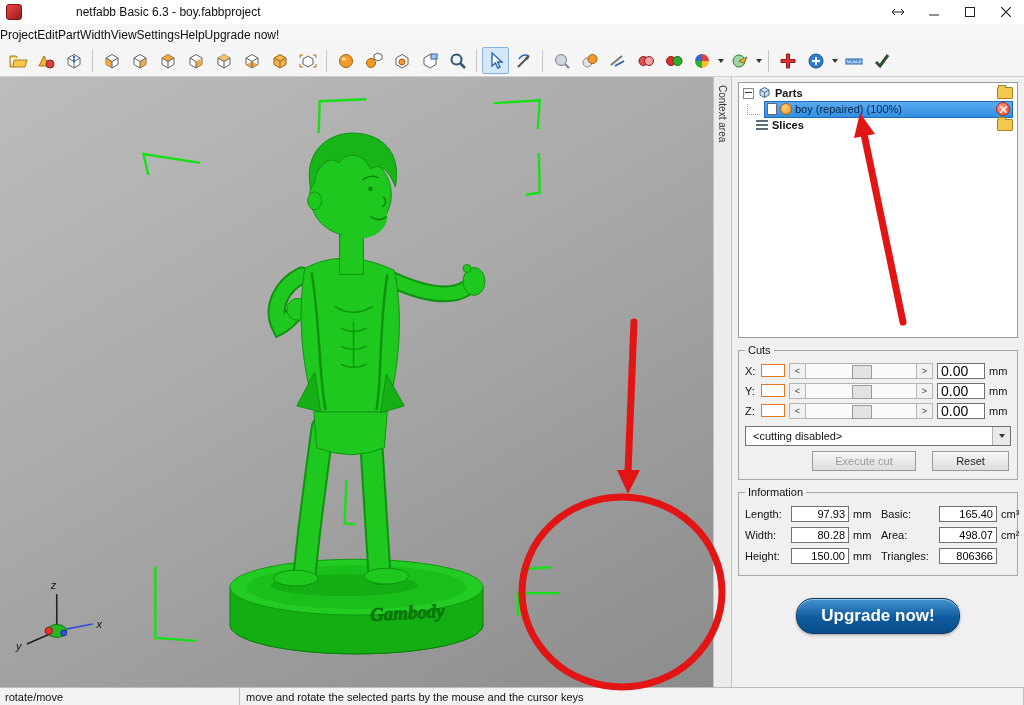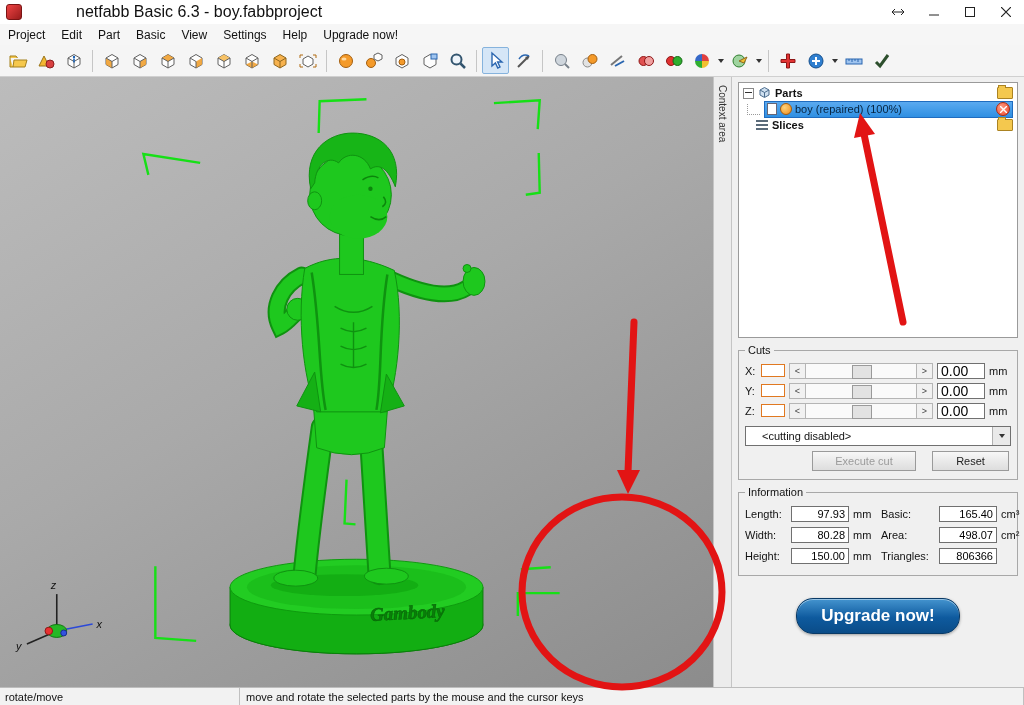--- a/index.html
+++ b/index.html
@@ -2,27 +2,27 @@
 <html><head>
 <meta charset="utf-8">
 <style>
   html,body{margin:0;padding:0;background:#888;}
   .window{width:1024px;height:705px;position:relative;overflow:hidden;display:flex;flex-direction:column;
           font-family:"Liberation Sans",sans-serif;background:#f0f0f0;color:#111;}
   
   .titlebar{height:24px;background:#fff;display:flex;align-items:center;flex:0 0 auto;}
   .app-icon{width:14px;height:14px;margin:0 6px 0 6px;border-radius:3px;
             background:linear-gradient(135deg,#ef4444,#991b1b);border:1px solid #7a1414;}
-  .title-text{font-size:16px;padding-left:48px;}
+  .title-text{font-size:12px;padding-left:48px;}
   .win-controls{margin-left:auto;display:flex;height:100%;}
   .win-btn{width:36px;height:100%;display:flex;align-items:center;justify-content:center;}
   .win-btn svg{display:block;}
   
   .menubar{height:21px;background:#f6f6f6;display:flex;align-items:center;font-size:12px;flex:0 0 auto;}
-  .menu-item{padding:2px 8px;white-space:nowrap;}
+  .menu-item{padding:2px 0;white-space:nowrap;}
   
   .toolbar{height:31px;background:#f5f5f5;border-bottom:1px solid #d0d0d0;display:flex;align-items:center;
            padding:0 4px;gap:1px;flex:0 0 auto;}
   .tbtn{width:25px;height:25px;display:flex;align-items:center;justify-content:center;border:1px solid transparent;border-radius:2px;}
   .tbtn.active{background:#d5e6f7;border-color:#86b3dd;}
   .tsep{width:1px;height:22px;background:#c6c6c6;margin:0 4px;}
   .tcaret{width:9px;height:25px;display:flex;align-items:center;justify-content:center;}
   .caret-shape{width:0;height:0;border-left:3.5px solid transparent;border-right:3.5px solid transparent;border-top:4px solid #333;}
   
   .main{flex:1 1 auto;display:flex;min-height:0;}
@@ -56,21 +56,21 @@
   .cut-row{display:flex;align-items:center;gap:4px;margin:3px 2px;height:17px;}
   .axis-label{width:12px;flex:0 0 auto;}
   .orange-box{width:22px;height:11px;border:1px solid #e07820;background:#fff;flex:0 0 auto;}
   .slider{flex:1;display:flex;align-items:stretch;height:16px;}
   .sl-arrow{width:15px;background:#f1f1f1;border:1px solid #b5b5b5;font-size:9px;display:flex;align-items:center;justify-content:center;color:#444;}
   .sl-track{flex:1;background:#fafafa;border-top:1px solid #b5b5b5;border-bottom:1px solid #b5b5b5;position:relative;}
   .sl-thumb{position:absolute;left:50%;top:1px;width:18px;height:12px;margin-left:-9px;background:#e2e2e2;border:1px solid #9a9a9a;}
   .val-input{width:40px;height:14px;border:1px solid #707070;font-size:14px;text-align:left;padding:0 3px;
              font-family:"Liberation Sans",sans-serif;background:#fff;flex:0 0 auto;}
   .unit{width:22px;flex:0 0 auto;}
-  .combo{height:18px;border:1px solid #707070;background:#fff;display:flex;align-items:center;margin:7px 2px 5px;padding-left:16px;}
+  .combo{height:18px;border:1px solid #707070;background:#fff;display:flex;align-items:center;margin:7px 2px 5px;padding-left:7px;}
   .combo-btn{margin-left:auto;width:17px;height:100%;background:#e9e9e9;border-left:1px solid #b0b0b0;display:flex;align-items:center;justify-content:center;}
   .btn-row{display:flex;justify-content:flex-end;gap:16px;margin:4px 4px 2px;}
   .btn{height:20px;background:linear-gradient(#f7f7f7,#dddddd);border:1px solid #9a9a9a;font-size:11px;
        font-family:"Liberation Sans",sans-serif;padding:0 8px;}
   .btn.exec{width:104px;color:#9b9b9b;}
   .btn.reset{width:77px;color:#222;}
   .info-row{display:flex;align-items:center;gap:4px;margin:5px 2px;height:16px;}
   .il{width:42px;flex:0 0 auto;}
   .il2{width:54px;flex:0 0 auto;}
   .iv{width:50px;height:14px;border:1px solid #707070;font-size:11px;text-align:right;padding:0 3px;
@@ -117,21 +117,21 @@
             <path d="M0 0l10 10M10 0L0 10" stroke="#222" stroke-width="1.2"></path>
           </svg>
       </div>
     </div>
   </div>
 
   <div class="menubar">
     <span class="menu-item">Project</span>
     <span class="menu-item">Edit</span>
     <span class="menu-item">Part</span>
-    <span class="menu-item">Basic</span>
+    <span class="menu-item">Width</span>
     <span class="menu-item">View</span>
     <span class="menu-item">Settings</span>
     <span class="menu-item">Help</span>
     <span class="menu-item">Upgrade now!</span>
   </div>
 
   <div class="toolbar">
     <div class="tbtn">
       <svg width="20" height="20">
           <path d="M2 7v9h15l2-7H6l-1 7" fill="#f6c84c" stroke="#a3801f"></path>

